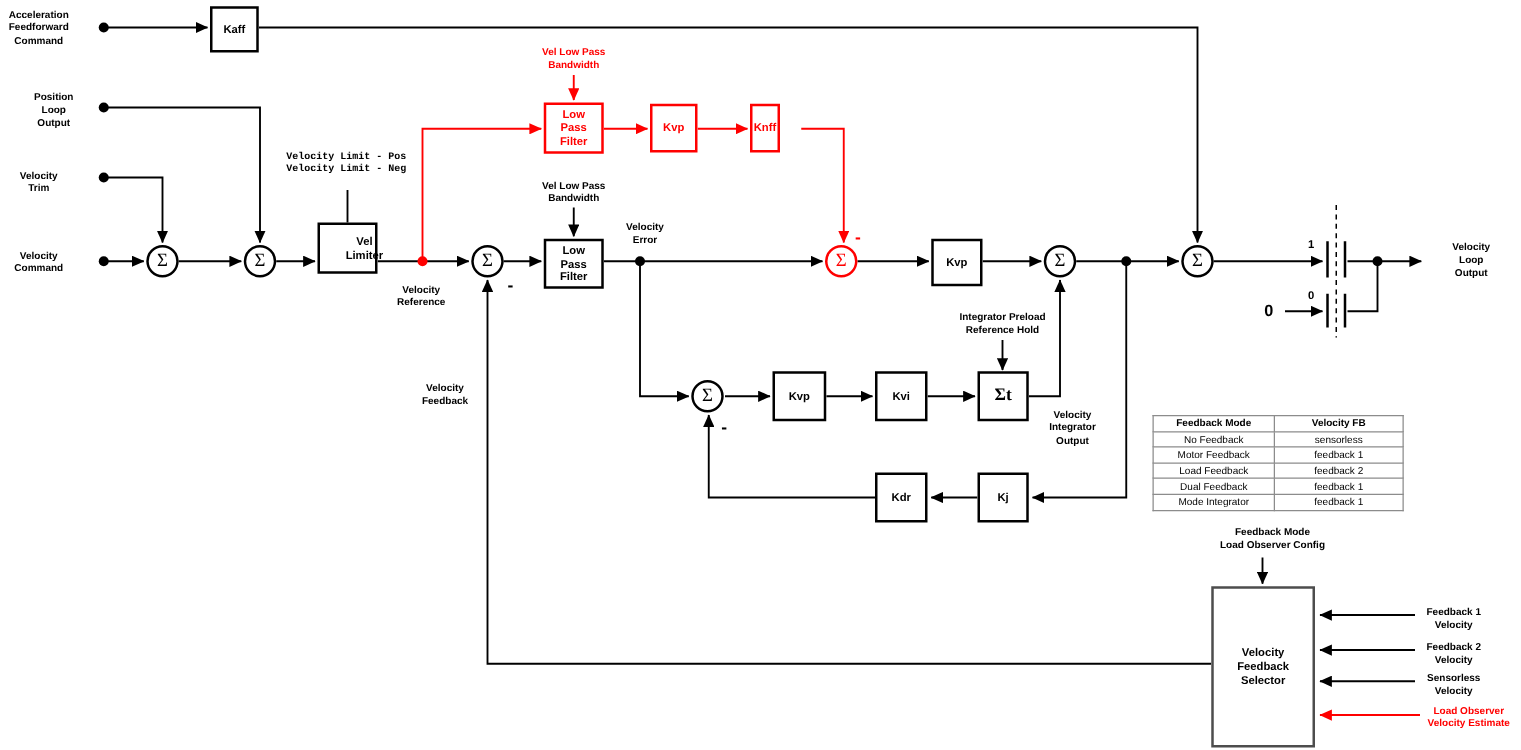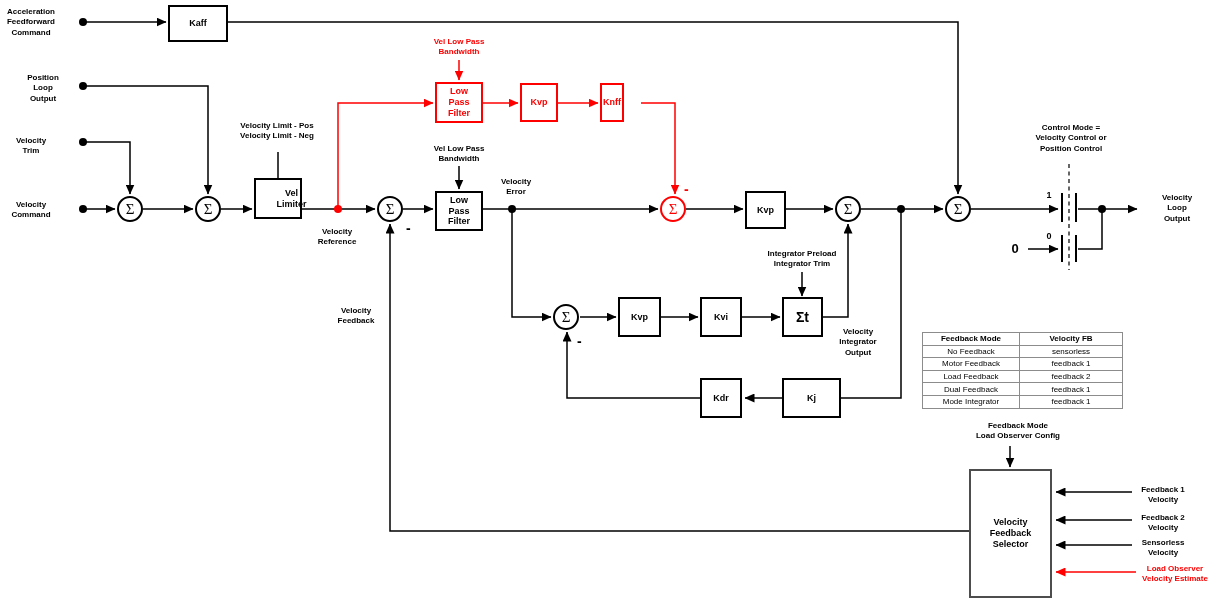--- a/index.html
+++ b/index.html
@@ -8,21 +8,21 @@
     font-family:"Liberation Sans", sans-serif; overflow:hidden;
   }
   .wires { position:absolute; left:0; top:0; }
   .box {
     position:absolute; box-sizing:border-box; border:2px solid #000; background:#fff;
     display:flex; align-items:center; justify-content:center; text-align:center;
     font-weight:bold; font-size:9px; line-height:1.2; white-space:pre-line; color:#000;
   }
   .box.red { border-color:#ff0000; color:#ff0000; }
   .box.gray { border-color:#4d4d4d; }
-  .box.bigsym { font-size:14px; font-family:Liberation Sans, sans-serif; }
+  .box.bigsym { font-size:14px; font-family:Liberation Serif, serif; }
   .sum {
     position:absolute; box-sizing:border-box; width:26px; height:26px; border:2px solid #000;
     border-radius:50%; background:#fff; display:flex; align-items:center; justify-content:center;
     font-size:15px; color:#000; font-family:"Liberation Serif", serif;
   }
   .sum.red { border-color:#ff0000; color:#ff0000; }
   .lbl {
     position:absolute; font-weight:bold; font-size:8px; line-height:1.3; text-align:center;
     white-space:pre-line; color:#000;
   }
@@ -121,71 +121,68 @@
   <div class="sum" style="left:377px; top:196px;">Σ</div>
   <div class="sum red" style="left:660px; top:196px;">Σ</div>
   <div class="sum" style="left:835px; top:196px;">Σ</div>
   <div class="sum" style="left:945px; top:196px;">Σ</div>
   <div class="sum" style="left:553px; top:304px;">Σ</div>
 
   <div class="minus" style="left:406px; top:221px;">-</div>
   <div class="minus red" style="left:684px; top:182px;">-</div>
   <div class="minus" style="left:577px; top:334px;">-</div>
 
-  <div class="box" style="left:168px; top:5px; width:60px; height:37px;">Kaff</div>
+  <div class="box" style="left:168px; top:5px; width:39px; height:37px;">Kaff</div>
   <div class="box" style="left:254px; top:178px; width:48px; height:41px;padding-left:27px;">Vel
 Limiter</div>
   <div class="box red" style="left:435px; top:82px; width:48px; height:41px;">Low
 Pass
 Filter</div>
   <div class="box red" style="left:520px; top:83px; width:38px; height:39px;">Kvp</div>
   <div class="box red" style="left:600px; top:83px; width:24px; height:39px;">Knff</div>
   <div class="box" style="left:435px; top:191px; width:48px; height:40px;">Low
 Pass
 Filter</div>
   <div class="box" style="left:745px; top:191px; width:41px; height:38px;">Kvp</div>
   <div class="box" style="left:618px; top:297px; width:43px; height:40px;">Kvp</div>
   <div class="box" style="left:700px; top:297px; width:42px; height:40px;">Kvi</div>
   <div class="box bigsym" style="left:782px; top:297px; width:41px; height:40px;">Σt</div>
   <div class="box" style="left:700px; top:378px; width:42px; height:40px;">Kdr</div>
-  <div class="box" style="left:782px; top:378px; width:59px; height:40px;">Kj</div>
+  <div class="box" style="left:782px; top:378px; width:41px; height:40px;">Kj</div>
   <div class="box gray" style="left:969px; top:469px; width:83px; height:129px;">Velocity
 Feedback
 Selector</div>
 
   <div class="lbl" style="left:0px; top:7px; width:62px;">Acceleration
 Feedforward
 Command</div>
   <div class="lbl" style="left:12px; top:73px; width:62px;">Position
 Loop
 Output</div>
   <div class="lbl" style="left:0px; top:136px; width:62px;">Velocity
 Trim</div>
   <div class="lbl" style="left:0px; top:200px; width:62px;">Velocity
 Command</div>
-  <div class="lbl" style="left:222px; top:121px; width:110px;">Velocity Limit - Pos
+  <div class="lbl" style="left:222px; top:121px; width:110px;font-family:Liberation Mono, monospace;">Velocity Limit - Pos
 Velocity Limit - Neg</div>
   <div class="lbl red" style="left:414px; top:37px; width:90px;">Vel Low Pass
 Bandwidth</div>
   <div class="lbl" style="left:414px; top:144px; width:90px;">Vel Low Pass
 Bandwidth</div>
   <div class="lbl" style="left:302px; top:227px; width:70px;">Velocity
 Reference</div>
   <div class="lbl" style="left:486px; top:177px; width:60px;">Velocity
 Error</div>
   <div class="lbl" style="left:321px; top:306px; width:70px;">Velocity
 Feedback</div>
   <div class="lbl" style="left:746px; top:249px; width:112px;">Integrator Preload
-Integrator Trim</div>
+Reference Hold</div>
   <div class="lbl" style="left:826px; top:327px; width:64px;">Velocity
 Integrator
 Output</div>
-  <div class="lbl" style="left:1016px; top:123px; width:110px;">Control Mode =
-Velocity Control or
-Position Control</div>
   <div class="lbl" style="left:1147px; top:193px; width:60px;">Velocity
 Loop
 Output</div>
   <div class="lbl" style="left:958px; top:421px; width:120px;">Feedback Mode
 Load Observer Config</div>
   <div class="lbl" style="left:1123px; top:485px; width:80px;">Feedback 1
 Velocity</div>
   <div class="lbl" style="left:1123px; top:513px; width:80px;">Feedback 2
 Velocity</div>
   <div class="lbl" style="left:1123px; top:538px; width:80px;">Sensorless

